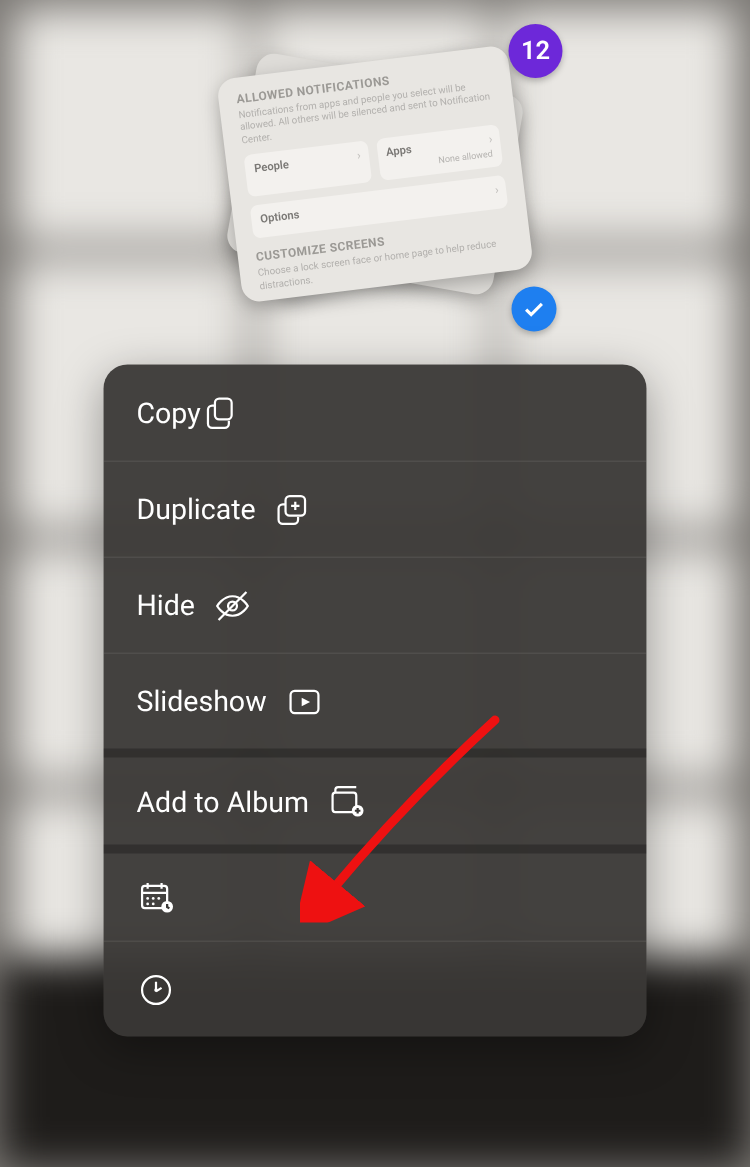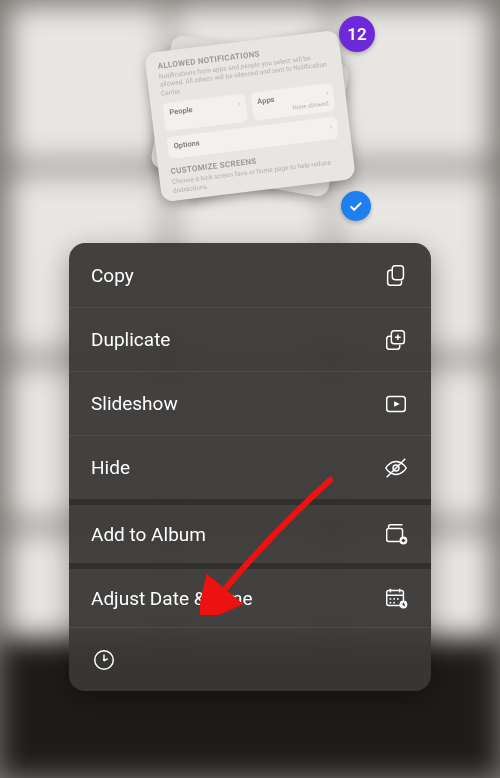--- a/index.html
+++ b/index.html
@@ -41,21 +41,21 @@
                    font-size:17px; font-weight:600; box-shadow:0 2px 4px rgba(0,0,0,.25); }
     .badge-check { position:absolute; bottom:-8px; right:-6px; width:30px; height:30px; border-radius:50%;
                    background:#1e7ff0; color:#fff; display:flex; align-items:center; justify-content:center;
                    box-shadow:0 2px 4px rgba(0,0,0,.25); }
     .badge-check svg { width:18px; height:18px; stroke:#fff; stroke-width:2.8; fill:none; }
 
     
     .menu { position:absolute; top:243px; left:50%; transform:translateX(-50%);
             width:362px; background:rgba(58,56,54,.95); border-radius:16px; overflow:hidden;
             box-shadow: 0 8px 30px rgba(0,0,0,.35); }
-    .menu .item { display:flex; align-items:center; justify-content:space-between;
+    .menu .item { display:flex; align-items:center; 
                   padding: 0 22px; height:64px; cursor:pointer; }
     .menu .item + .item { border-top:1px solid rgba(255,255,255,.07);gap:12px; }
     .menu .item.group-start { border-top:6px solid rgba(0,0,0,.25); }
     .menu .label { color:#fff; font-size:19px; font-weight:400; }
     .menu .icon  { width:26px; height:26px; display:flex; align-items:center; justify-content:center; }
     .menu .icon svg { stroke:#fff; fill:none; stroke-width:1.6; }
 
     
     .arrow { position:absolute; width:140px; height:140px; left:200px; top:475px; pointer-events:none; z-index:5;}
     .arrow svg { width:100%; height:100%; }
@@ -140,54 +140,53 @@
     <span class="icon">
       <svg viewBox="0 0 28 28">
           <rect x="9" y="4" width="14" height="14" rx="3"></rect>
           <path d="M16 8v6M13 11h6"></path>
           <path d="M9 10H7a3 3 0 0 0-3 3v8a3 3 0 0 0 3 3h8a3 3 0 0 0 3-3v-2"></path>
         </svg>
     </span>
   </div>
 
   <div class="item">
-    <span class="label">Slideshow</span>
-    <span class="icon">
-      <svg viewBox="0 0 28 28">
-          <rect x="4" y="6" width="20" height="16" rx="3"></rect>
-          <path d="M12 11l6 3-6 3z" fill="#fff" stroke="none"></path>
-        </svg>
-    </span>
-  </div>
-
-  <div class="item">
     <span class="label">Hide</span>
     <span class="icon">
       <svg viewBox="0 0 28 28">
           <path d="M3 14s4-7 11-7 11 7 11 7-4 7-11 7S3 14 3 14z"></path>
           <circle cx="14" cy="14" r="3.2"></circle>
           <path d="M4 24 L24 4"></path>
+        </svg>
+    </span>
+  </div>
+
+  <div class="item">
+    <span class="label">Slideshow</span>
+    <span class="icon">
+      <svg viewBox="0 0 28 28">
+          <rect x="4" y="6" width="20" height="16" rx="3"></rect>
+          <path d="M12 11l6 3-6 3z" fill="#fff" stroke="none"></path>
         </svg>
     </span>
   </div>
 
   <div class="item group-start">
     <span class="label">Add to Album</span>
     <span class="icon">
       <svg viewBox="0 0 28 28">
           <rect x="4" y="8" width="17" height="14" rx="2"></rect>
           <path d="M6 8V6a2 2 0 0 1 2-2h13"></path>
           <circle cx="22" cy="21" r="4.2" fill="#fff" stroke="none"></circle>
           <path d="M22 19v4M20 21h4" stroke="#3a3836"></path>
         </svg>
     </span>
   </div>
 
   <div class="item group-start">
-    <span class="label">Adjust Date &amp; Time</span>
     <span class="icon">
       <svg viewBox="0 0 28 28">
           <rect x="4" y="6" width="18" height="16" rx="2"></rect>
           <path d="M4 11h18M8 4v4M18 4v4"></path>
           <circle cx="8" cy="15" r="1" fill="#fff" stroke="none"></circle>
           <circle cx="12" cy="15" r="1" fill="#fff" stroke="none"></circle>
           <circle cx="16" cy="15" r="1" fill="#fff" stroke="none"></circle>
           <circle cx="8" cy="19" r="1" fill="#fff" stroke="none"></circle>
           <circle cx="12" cy="19" r="1" fill="#fff" stroke="none"></circle>
           <circle cx="22" cy="21" r="4.2" fill="#fff" stroke="none"></circle>

